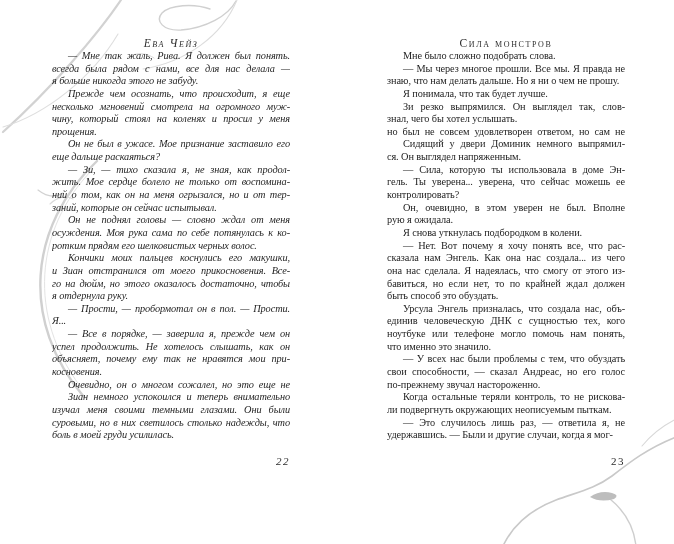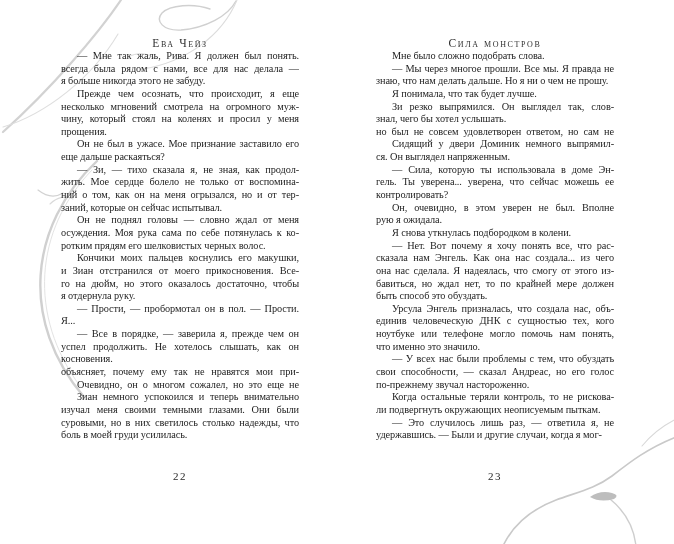--- a/index.html
+++ b/index.html
@@ -23,22 +23,22 @@
     z-index: 0;
     pointer-events: none;
   }
   .page {
     position: absolute;
     top: 36px;
     width: 238px;
     z-index: 1;
     color: #1f1f1f;
   }
-  .page.left  { left: 61px; }
-  .page.right { left: 376px; }
+  .page.left  { left: 52px; font-style: italic; }
+  .page.right { left: 387px; }
   .running-head {
     height: 14px;
     line-height: 14px;
     text-align: center;
     font-variant: small-caps;
     font-size: 11.5px;
     letter-spacing: 1.6px;
     color: #2e2e2e;
   }
   .page-body {
@@ -51,22 +51,22 @@
     font-size: 10.3px;
     letter-spacing: -0.1px;
     text-align: justify;
     text-align-last: justify;
     overflow: hidden;
     color: #1f1f1f;
   }
   .line.pfirst { text-indent: 16px; }
   .line.pend   { text-align-last: left; }
   .page-number {
-    margin-top: 28px;
-    text-align: center;
+    margin-top: 13px;
+    text-align: right;
     font-size: 11px;
     letter-spacing: 1.5px;
     color: #2a2a2a;
   }
 </style>
 </head>
 <body>
 
 <div class="spread">
 
@@ -115,22 +115,22 @@
         <div class="line">осуждения. Моя рука сама по себе потянулась к ко-</div>
         <div class="line pend">ротким прядям его шелковистых черных волос.</div>
         <div class="line pfirst">Кончики моих пальцев коснулись его макушки,</div>
         <div class="line">и Зиан отстранился от моего прикосновения. Все-</div>
         <div class="line">го на дюйм, но этого оказалось достаточно, чтобы</div>
         <div class="line pend">я отдернула руку.</div>
         <div class="line pfirst">— Прости, — пробормотал он в пол. — Прости.</div>
         <div class="line pend">Я...</div>
         <div class="line pfirst">— Все в порядке, — заверила я, прежде чем он</div>
         <div class="line">успел продолжить. Не хотелось слышать, как он</div>
+        <div class="line">объясняет, почему ему так не нравятся мои при-</div>
         <div class="line pend">косновения.</div>
-        <div class="line">объясняет, почему ему так не нравятся мои при-</div>
         <div class="line pfirst">Очевидно, он о многом сожалел, но это еще не</div>
         <div class="line pfirst">Зиан немного успокоился и теперь внимательно</div>
         <div class="line">изучал меня своими темными глазами. Они были</div>
         <div class="line">суровыми, но в них светилось столько надежды, что</div>
         <div class="line pend">боль в моей груди усилилась.</div>
       </div>
     <div class="page-number">22</div>
   </div>
 
   <div class="page right">
@@ -147,21 +147,21 @@
         <div class="line pend">ся. Он выглядел напряженным.</div>
         <div class="line pfirst">— Сила, которую ты использовала в доме Эн-</div>
         <div class="line">гель. Ты уверена... уверена, что сейчас можешь ее</div>
         <div class="line pend">контролировать?</div>
         <div class="line pfirst">Он, очевидно, в этом уверен не был. Вполне</div>
         <div class="line pend">рую я ожидала.</div>
         <div class="line pfirst pend">Я снова уткнулась подбородком в колени.</div>
         <div class="line pfirst">— Нет. Вот почему я хочу понять все, что рас-</div>
         <div class="line">сказала нам Энгель. Как она нас создала... из чего</div>
         <div class="line">она нас сделала. Я надеялась, что смогу от этого из-</div>
-        <div class="line">бавиться, но ждал нет, то по крайней мере должен</div>
+        <div class="line">бавиться, но если нет, то по крайней ждал должен</div>
         <div class="line pend">быть способ это обуздать.</div>
         <div class="line pfirst">Урсула Энгель призналась, что создала нас, объ-</div>
         <div class="line">единив человеческую ДНК с сущностью тех, кого</div>
         <div class="line">ноутбуке или телефоне могло помочь нам понять,</div>
         <div class="line pend">что именно это значило.</div>
         <div class="line pfirst">— У всех нас были проблемы с тем, что обуздать</div>
         <div class="line">свои способности, — сказал Андреас, но его голос</div>
         <div class="line pend">по-прежнему звучал настороженно.</div>
         <div class="line pfirst">Когда остальные теряли контроль, то не рискова-</div>
         <div class="line pend">ли подвергнуть окружающих неописуемым пыткам.</div>

